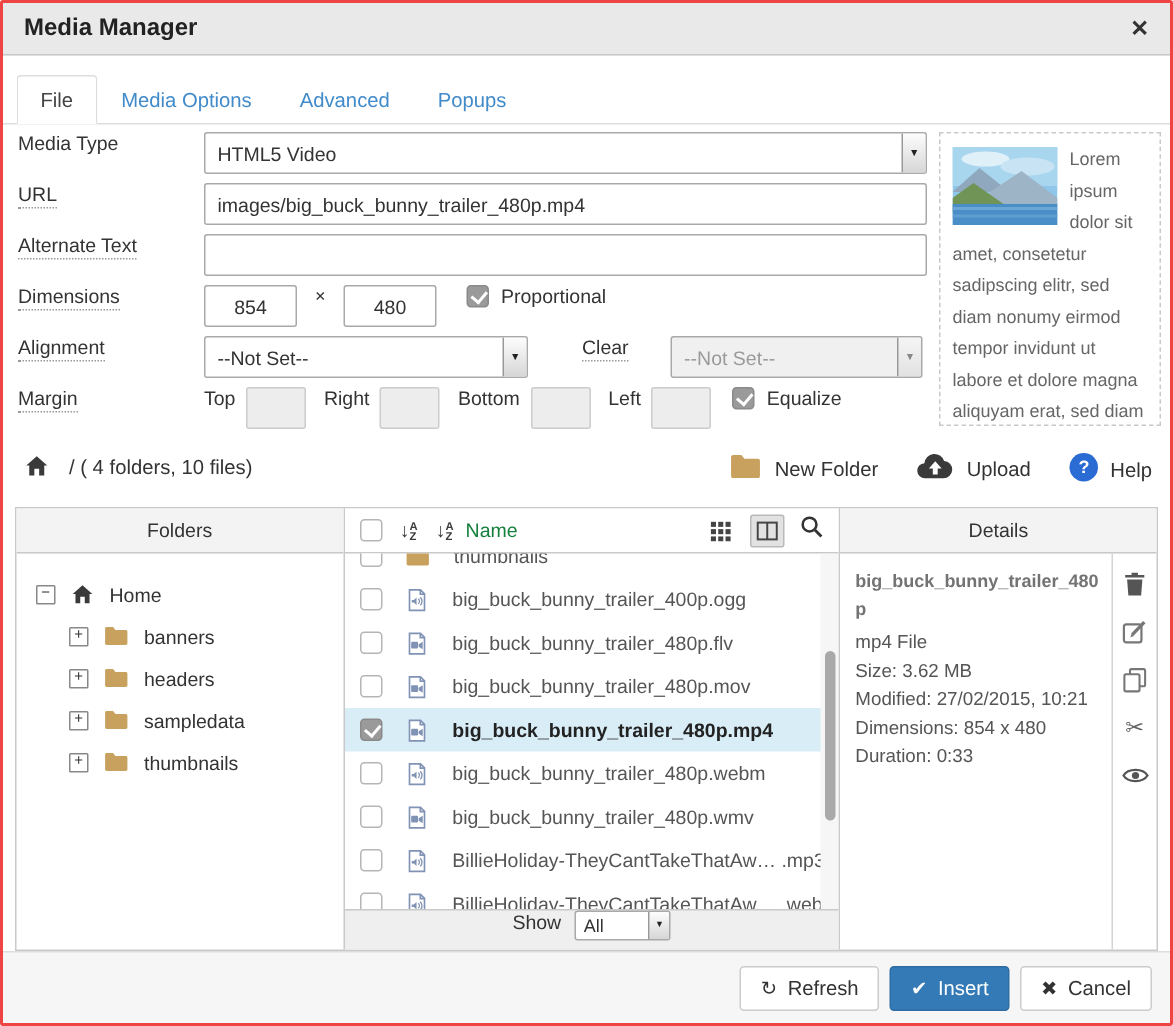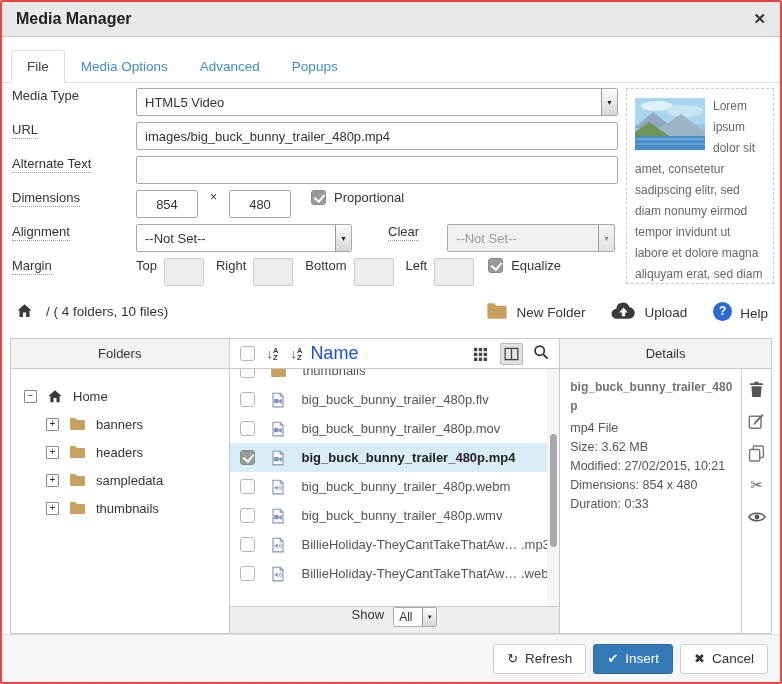--- a/index.html
+++ b/index.html
@@ -87,41 +87,41 @@
           display:flex; align-items:center; justify-content:center; font-size:10px; line-height:1;
           color:#333; margin-right:10px; flex-shrink:0; }
   .titem .ticon { margin-right:10px; display:flex; }
 
   
   .files-header { height:30px; border-bottom:1px solid #c9c9c9; background:#fff; flex-shrink:0;
                   display:flex; align-items:center; padding:0 8px 0 10px; }
   .sorticon { display:flex; align-items:center; color:#3b3b3b; margin-left:12px; cursor:pointer; }
   .sorticon .arr { font-size:13px; }
   .sorticon .az { display:flex; flex-direction:column; font-size:7.5px; font-weight:bold; line-height:7px; }
-  .name-head { margin-left:8px; font-size:18px; color:#1d4ed8; }
+  .name-head { margin-left:8px; font-size:13px; color:#15803d; }
   .view-icon { display:flex; align-items:center; justify-content:center; padding:3px; cursor:pointer; }
   .view-icon.active { background:#e2e2e2; border:1px solid #b9b9b9; border-radius:2px; }
   .gridicon { margin-left:auto; }
   .searchicon { margin-left:10px; margin-right:2px; }
 
   .viewport { flex:1; overflow:hidden; position:relative; }
   .rows { margin-top:-13px; }
   .flrow { height:29px; display:flex; align-items:center; padding-left:10px; }
   .flrow .ficon { margin-left:15px; display:flex; }
   .flrow .fname { margin-left:16px; font-size:13px; color:#555; white-space:nowrap; }
   .flrow.sel { background:#d9edf7; }
   .flrow.sel .fname { font-weight:bold; color:#222; }
 
   .scroll-track { position:absolute; right:0; top:0; bottom:0; width:12px; background:#f6f6f6; }
   .scroll-thumb { position:absolute; right:2px; top:65px; width:7px; height:113px; background:#a9a9a9;
                   border-radius:4px; cursor:pointer; }
 
   .showbar { height:27px; border-top:1px solid #c9c9c9; background:#efefef; flex-shrink:0;
              display:flex; justify-content:center; gap:9px; font-size:13px; color:#333; }
-  .show-select { height:20px; width:44px; }
+  .show-select { height:20px; width:64px; }
   .show-select .fs-value { padding:0 5px; font-size:12px; }
   .show-select .fs-btn { width:14px; font-size:6px; }
 
   
   .details-body { flex:1; display:flex; }
   .details-content { flex:1; padding:9px 6px 8px 10px; font-size:12.5px; color:#555; line-height:19px; }
   .details-title { font-size:12px; font-weight:bold; color:#737373; margin-bottom:3px; word-break:break-all; }
   .details-icons { width:30px; border-left:1px solid #d5d5d5; display:flex; flex-direction:column;
                    align-items:center; padding-top:11px; gap:14px; }
   .dicon { width:18px; height:18px; display:flex; align-items:center; justify-content:center;
@@ -357,20 +357,32 @@
                 </svg>
               </span>
               <span class="fname">thumbnails</span>
             </div>
             <div class="flrow">
               <span class="cb"></span>
               <span class="ficon">
                 <svg width="16" height="16" viewBox="0 0 16 16">
                   <path d="M3 1.2h7.3L13 3.9v11H3z" fill="#fff" stroke="#8193b5" stroke-width="1.1"></path>
                   <path d="M10.2 1.2v2.9h2.9" fill="none" stroke="#8193b5" stroke-width="1.1"></path>
+                  <path d="M4.5 8h1.4l1.8-1.7v5L5.9 9.6H4.5z" fill="#8193b5"></path>
+                  <path d="M8.9 7.2c.9.9.9 2.4 0 3.3M10.2 6.2c1.5 1.5 1.5 3.9 0 5.3" stroke="#8193b5" stroke-width=".9" fill="none"></path>
+                </svg>
+              </span>
+              <span class="fname">big_buck_bunny_trailer_400p.ogg</span>
+            </div>
+            <div class="flrow">
+              <span class="cb"></span>
+              <span class="ficon">
+                <svg width="16" height="16" viewBox="0 0 16 16">
+                  <path d="M3 1.2h7.3L13 3.9v11H3z" fill="#fff" stroke="#8193b5" stroke-width="1.1"></path>
+                  <path d="M10.2 1.2v2.9h2.9" fill="none" stroke="#8193b5" stroke-width="1.1"></path>
                   <rect x="4.1" y="6.9" width="4.6" height="4.4" rx=".7" fill="#8193b5"></rect>
                   <path d="M9.1 8.5l2.7-1.7v5.1l-2.7-1.7z" fill="#8193b5"></path>
                 </svg>
               </span>
               <span class="fname">big_buck_bunny_trailer_480p.flv</span>
             </div>
             <div class="flrow">
               <span class="cb"></span>
               <span class="ficon">
                 <svg width="16" height="16" viewBox="0 0 16 16">

